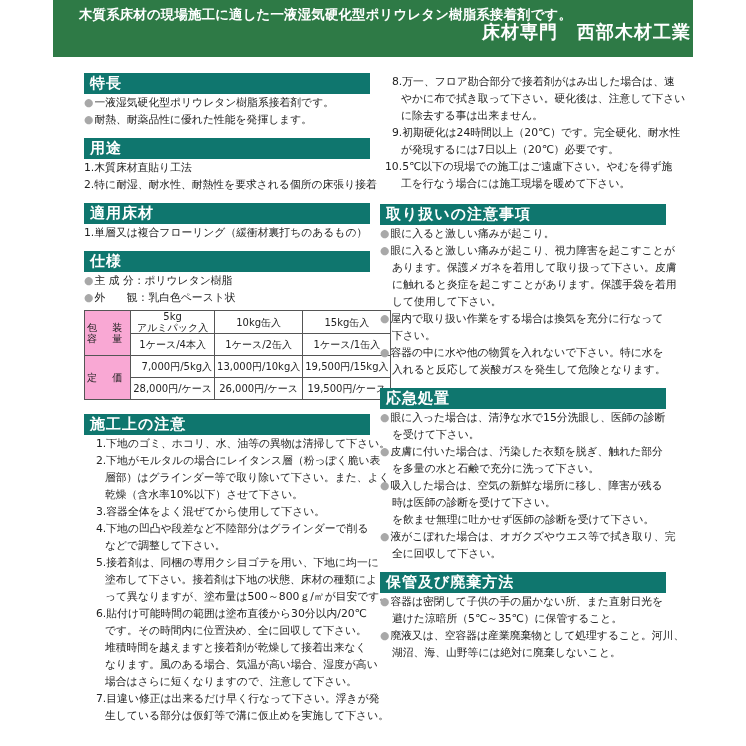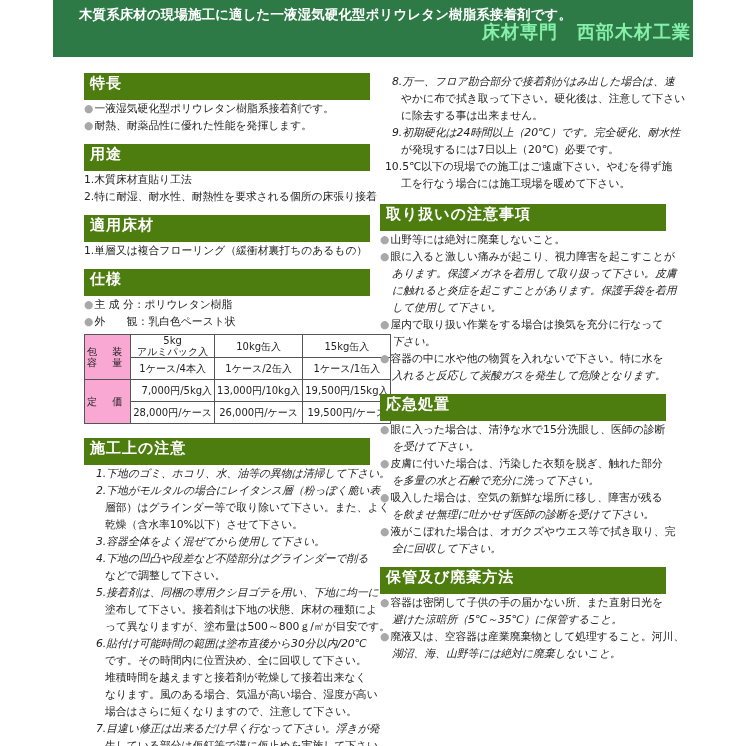--- a/index.html
+++ b/index.html
@@ -12,44 +12,44 @@
       position: absolute; left: 53px; top: 0; width: 417px; height: 48px;
       background: #2e7a46;
     }
     .hdr-title {
       position: absolute; left: 26px; top: 6px; right: 8px;
       color: #fff; font-size: 13.4px; font-weight: bold; white-space: nowrap;
       letter-spacing: 0.2px;
     }
     .hdr-shop {
       position: absolute; right: 2px; top: 20px;
-      color: #86efac; font-size: 18px; font-weight: bold; white-space: nowrap;
+      color: #ffffff; font-size: 18px; font-weight: bold; white-space: nowrap;
       letter-spacing: 1px;
     }
     .hdr-bar {
       position: absolute; left: 53px; top: 48px; width: 417px; height: 9px;
       background: #2e7a46;
     }
     
     #header { left: 53px; width: 640px; }
     #header-bar { left: 53px; width: 640px; }
 
     .col { position: absolute; top: 73px; width: 286px; }
     .col-left { left: 84px; }
     .col-right { left: 380px; }
 
     .sec-head {
-      background: #4d7c0f; color: #fff; font-weight: bold;
-      font-size: 15px; height: 27px; line-height: 21px; padding-left: 6px;
+      background: #0f766e; color: #fff; font-weight: bold;
+      font-size: 15px; height: 21px; line-height: 21px; padding-left: 6px;
       letter-spacing: 1px;
     }
     .sec { margin-bottom: 10px; }
     .line { font-size: 10.8px; line-height: 17px; white-space: nowrap; }
     .bul { color: #a8a8a8; margin-right: 1px; }
-    .indent { padding-left: 12px; font-style: italic; }
+    .indent { padding-left: 12px; }
     .indent2 { padding-left: 21px; }
 
     table.spec {
       border-collapse: collapse; font-size: 10px; margin-top: 4px;
       width: 278px;
     }
     table.spec td {
       border: 1px solid #555; text-align: center; height: 21px; padding: 0 2px;
       white-space: nowrap; line-height: 11px;
     }
@@ -145,38 +145,39 @@
     <div class="line indent2">やかに布で拭き取って下さい。硬化後は、注意して下さい</div>
     <div class="line indent2">に除去する事は出来ません。</div>
     <div class="line indent">9.初期硬化は24時間以上（20℃）です。完全硬化、耐水性</div>
     <div class="line indent2">が発現するには7日以上（20℃）必要です。</div>
     <div class="line" style="padding-left:5px;">10.5℃以下の現場での施工はご遠慮下さい。やむを得ず施</div>
     <div class="line indent2">工を行なう場合には施工現場を暖めて下さい。</div>
   </div>
 
   <div class="sec">
     <div class="sec-head">取り扱いの注意事項</div>
-    <div class="line"><span class="bul">●</span><span>山野等には絶対に廃棄しないこと。</span></div>
+    <div class="line"><span class="bul">●</span><span>眼に入ると激しい痛みが起こり。</span></div>
     <div class="line"><span class="bul">●</span><span>眼に入ると激しい痛みが起こり、視力障害を起こすことが</span></div>
     <div class="line indent">あります。保護メガネを着用して取り扱って下さい。皮膚</div>
     <div class="line indent">に触れると炎症を起こすことがあります。保護手袋を着用</div>
     <div class="line indent">して使用して下さい。</div>
     <div class="line"><span class="bul">●</span><span>屋内で取り扱い作業をする場合は換気を充分に行なって</span></div>
     <div class="line indent">下さい。</div>
     <div class="line"><span class="bul">●</span><span>容器の中に水や他の物質を入れないで下さい。特に水を</span></div>
     <div class="line indent">入れると反応して炭酸ガスを発生して危険となります。</div>
   </div>
 
   <div class="sec">
     <div class="sec-head">応急処置</div>
     <div class="line"><span class="bul">●</span><span>眼に入った場合は、清浄な水で15分洗眼し、医師の診断</span></div>
     <div class="line indent">を受けて下さい。</div>
     <div class="line"><span class="bul">●</span><span>皮膚に付いた場合は、汚染した衣類を脱ぎ、触れた部分</span></div>
     <div class="line indent">を多量の水と石鹸で充分に洗って下さい。</div>
     <div class="line"><span class="bul">●</span><span>吸入した場合は、空気の新鮮な場所に移し、障害が残る</span></div>
+    <div class="line indent">時は医師の診断を受けて下さい。</div>
     <div class="line indent">を飲ませ無理に吐かせず医師の診断を受けて下さい。</div>
     <div class="line"><span class="bul">●</span><span>液がこぼれた場合は、オガクズやウエス等で拭き取り、完</span></div>
     <div class="line indent">全に回収して下さい。</div>
   </div>
 
   <div class="sec">
     <div class="sec-head">保管及び廃棄方法</div>
     <div class="line"><span class="bul">●</span><span>容器は密閉して子供の手の届かない所、また直射日光を</span></div>
     <div class="line indent">避けた涼暗所（5℃～35℃）に保管すること。</div>
     <div class="line"><span class="bul">●</span><span>廃液又は、空容器は産業廃棄物として処理すること。河川、</span></div>

